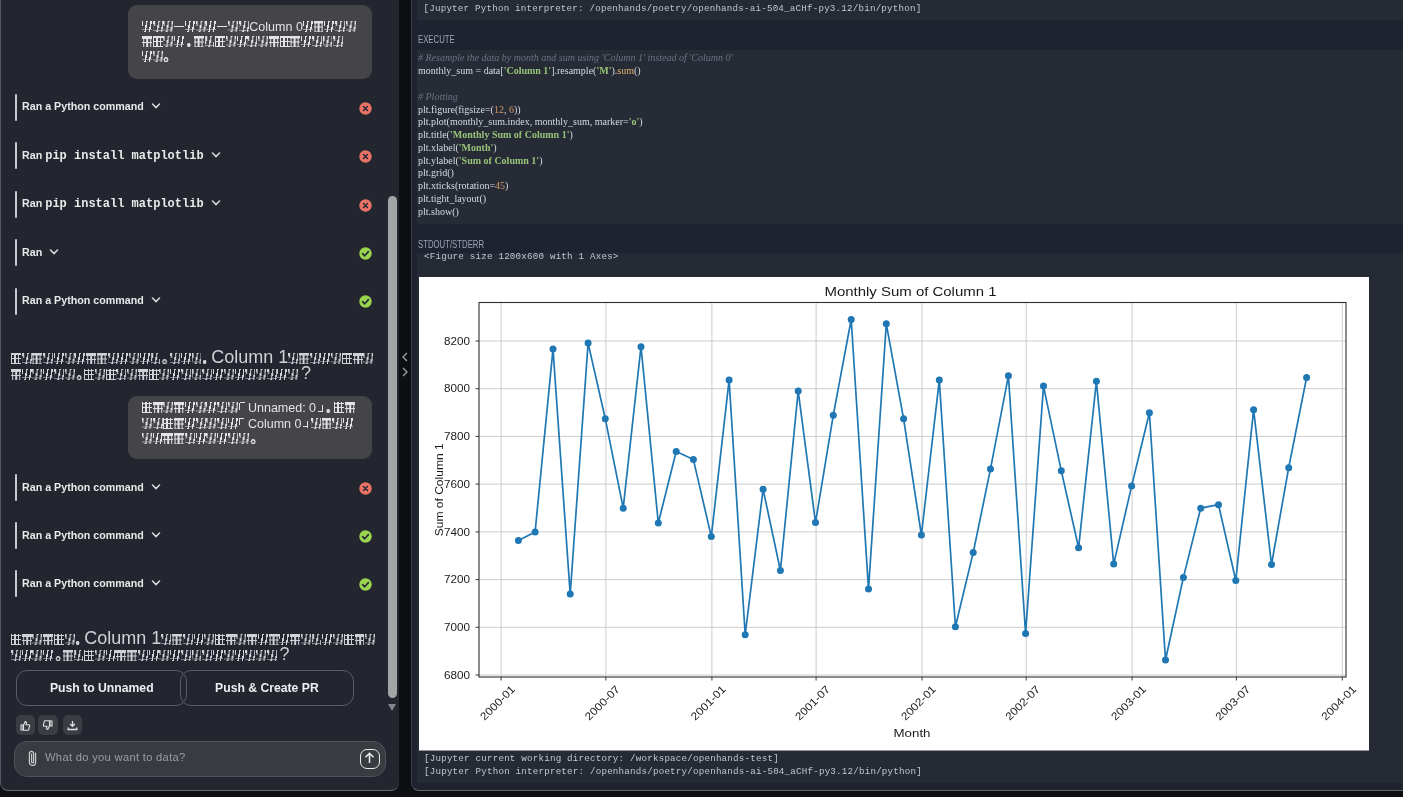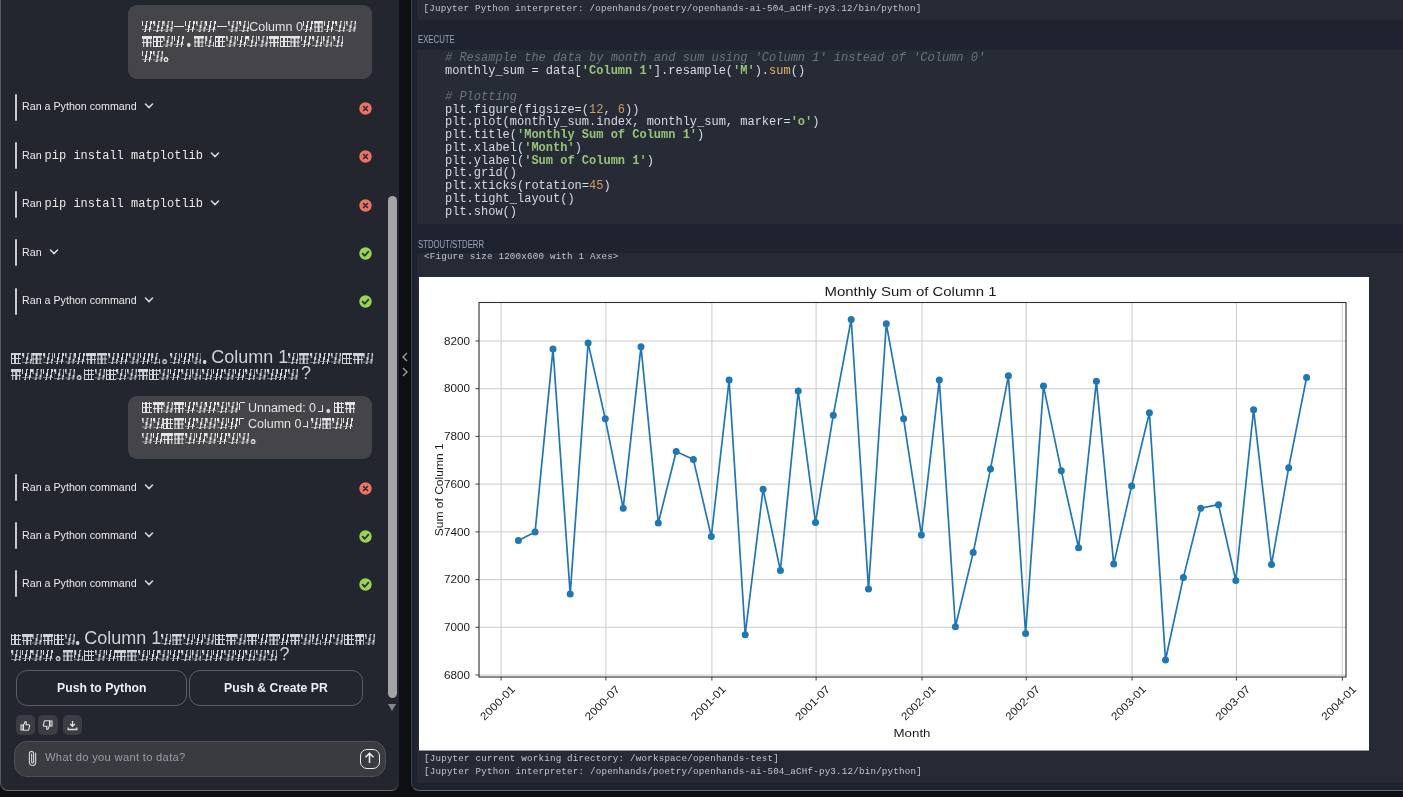--- a/index.html
+++ b/index.html
@@ -14,38 +14,38 @@
 .jt b:nth-of-type(3n){background-position:0.6px 0,0 0.5px}
 .jt .d{background:linear-gradient(to bottom,transparent 0 4.6px,var(--tc) 4.6px 6.1px,transparent 6.1px)}
 .jt .p{width:8px;background:radial-gradient(circle at 2.6px 9px,var(--tc) 0 1.7px,transparent 2.1px)}
 .jt .o{width:8px;background:radial-gradient(circle at 3px 8.6px,transparent 0 0.9px,var(--tc) 1.3px 2.3px,transparent 2.7px)}
 .jt .q{width:8.5px;background:linear-gradient(var(--tc) 0 0) no-repeat 1.5px 1.5px / 5px 1.4px,linear-gradient(var(--tc) 0 0) no-repeat 1.5px 1.5px / 1.4px 7px}
 .jt .Q{width:8.5px;background:linear-gradient(var(--tc) 0 0) no-repeat 2px 8.6px / 5px 1.4px,linear-gradient(var(--tc) 0 0) no-repeat 5.6px 3px / 1.4px 7px}
 .jt .qm{margin-left:2px}
 .bub{position:absolute;left:128px;width:243.5px;background:#454549;border-radius:9px;color:#e2e3e5;--tc:#e2e3e5;--tca:rgba(226,227,229,.55);font-size:12.5px;white-space:nowrap;overflow:hidden}
 .msg{position:absolute;left:11px;color:#ced1d6;--tc:#ced1d6;--tca:rgba(206,209,214,.55);font-size:18px;line-height:16.5px;white-space:nowrap}
 .bar{position:absolute;left:15px;width:1.6px;height:27px;background:#c7cacf;border-radius:1px}
-.rtxt{position:absolute;left:22px;height:16px;color:#e9e9ea;font-size:10.7px;font-weight:normal;white-space:nowrap}
+.rtxt{position:absolute;left:22px;height:16px;color:#e9e9ea;font-size:10.7px;font-weight:bold;white-space:nowrap}
 .rm{font-family:"Liberation Mono",monospace;font-size:12px}
 .chev{margin-left:7px;vertical-align:1px}
 .ric{position:absolute;left:359px}
 .btn{position:absolute;top:670px;height:36px;border:1px solid #5a5d66;border-radius:11px;color:#edeff2;font-size:12.2px;font-weight:bold;text-align:center;line-height:34px}
 .ibtn{position:absolute;top:715px;width:19.5px;height:20px;background:#3b3d43;border-radius:5px}
 .ibtn svg{position:absolute;left:4.2px;top:4.5px}
 .input{position:absolute;left:14px;top:740.5px;width:372px;height:36px;background:#393b40;border:1px solid #50525a;border-radius:13px}
 .ph{position:absolute;left:45px;top:751px;font-size:11.2px;letter-spacing:0.3px;color:#9a9da4}
 .send{position:absolute;left:359.5px;top:749px;width:20.5px;height:19.5px;border:1.6px solid #e9eaec;border-radius:7px}
 .sbar{position:absolute;left:388px;top:196px;width:9px;height:502px;background:#a2a4a6;border-radius:4.5px}
 .sarr{position:absolute;left:388.2px;top:703.5px;width:0;height:0;border-left:4.5px solid transparent;border-right:4.5px solid transparent;border-top:7px solid #83868c}
 
 .blk{position:absolute;left:416.5px;width:986.5px;background:#262a34}
 .mono{font-family:"Liberation Mono",monospace;color:#c0c6d1;font-size:9.2px;letter-spacing:0.21px;line-height:12.78px;white-space:pre}
 .lab{position:absolute;left:417.5px;color:#9aa5b9;font-size:10.8px;transform:scaleX(0.72);transform-origin:left top}
 .codeblk{position:absolute;left:416.5px;top:49.5px;width:986.5px;height:174px;background:#262b36}
-.code{position:absolute;left:445px;top:52.4px;font-family:Liberation Mono, monospace;font-size:12px;line-height:12.78px;color:#d6dae2;white-space:pre}
+.code{position:absolute;left:418px;top:52.4px;font-family:Liberation Serif, serif;font-size:10px;line-height:12.78px;color:#d6dae2;white-space:pre}
 .sc{color:#6a7280;font-style:italic}
 .sg{color:#98c379;font-weight:bold}
 .sg2{color:#e2b36e}
 .so{color:#d19a66}
 .chart{position:absolute;left:418.5px;top:277px}
 </style></head><body>
 <div class="lpanel"></div>
 <div class="rpanel"></div>
 
 <div class="bub jt" style="top:4.5px;height:74.5px;padding:15px 14px 0 14px;line-height:15.4px"><b class="a"></b><b class="a"></b><b class="a"></b><b class="d"></b><b class="a"></b><b class="a"></b><b class="a"></b><b class="d"></b><b class="a"></b><b class="a"></b><i>Column 0</i><b class="a"></b><b class="k"></b><b class="a"></b><b class="a"></b><b class="a"></b><br><b class="k"></b><b class="k"></b><b class="a"></b><b class="a"></b><b class="p"></b><b class="k"></b><b class="a"></b><b class="k"></b><b class="a"></b><b class="a"></b><b class="a"></b><b class="a"></b><b class="k"></b><b class="k"></b><b class="k"></b><b class="a"></b><b class="a"></b><b class="a"></b><b class="a"></b><br><b class="a"></b><b class="a"></b><b class="o"></b></div>
@@ -125,22 +125,22 @@
         <path d="M1.5 1 L5 4.5 L8.5 1" fill="none" stroke="#d6d7d9" stroke-width="1.6" stroke-linecap="round"></path>
       </svg></div>
     <svg class="ric" style="top:577.9px" width="13" height="13" viewBox="0 0 13 13">
       <circle cx="6.5" cy="6.5" r="6.2" fill="#99d54e"></circle>
       <path d="M3.6 6.7 L5.7 8.8 L9.4 4.6" stroke="#26313a" fill="none" stroke-width="1.7" stroke-linecap="round" stroke-linejoin="round"></path>
     </svg>
   </div>
 <div class="msg jt" style="top:348.5px"><b class="k"></b><b class="a"></b><b class="k"></b><b class="a"></b><b class="a"></b><b class="a"></b><b class="a"></b><b class="k"></b><b class="k"></b><b class="a"></b><b class="a"></b><b class="a"></b><b class="a"></b><b class="a"></b><b class="o"></b><b class="a"></b><b class="a"></b><b class="a"></b><b class="p"></b><i>Column 1</i><b class="a"></b><b class="k"></b><b class="a"></b><b class="a"></b><b class="a"></b><b class="k"></b><b class="k"></b><b class="a"></b><br><b class="k"></b><b class="a"></b><b class="a"></b><b class="a"></b><b class="a"></b><b class="a"></b><b class="o"></b><b class="k"></b><b class="a"></b><b class="k"></b><b class="a"></b><b class="a"></b><b class="k"></b><b class="k"></b><b class="a"></b><b class="a"></b><b class="a"></b><b class="a"></b><b class="a"></b><b class="a"></b><b class="a"></b><b class="a"></b><b class="a"></b><b class="a"></b><b class="a"></b><b class="a"></b><b class="a"></b><i class="qm">?</i></div>
 <div class="bub jt" style="top:395.5px;height:63.3px;padding:5.5px 14px 0 14px;line-height:15.6px"><b class="k"></b><b class="k"></b><b class="a"></b><b class="k"></b><b class="a"></b><b class="a"></b><b class="a"></b><b class="a"></b><b class="a"></b><b class="q"></b><i>Unnamed: 0</i><b class="Q"></b><b class="p"></b><b class="k"></b><b class="k"></b><br><b class="a"></b><b class="a"></b><b class="k"></b><b class="k"></b><b class="a"></b><b class="a"></b><b class="a"></b><b class="a"></b><b class="a"></b><b class="q"></b><i>Column 0</i><b class="Q"></b><b class="a"></b><b class="k"></b><b class="a"></b><b class="a"></b><br><b class="a"></b><b class="a"></b><b class="k"></b><b class="k"></b><b class="a"></b><b class="a"></b><b class="a"></b><b class="a"></b><b class="a"></b><b class="a"></b><b class="o"></b></div>
 <div class="msg jt" style="top:629.5px"><b class="k"></b><b class="k"></b><b class="a"></b><b class="k"></b><b class="k"></b><b class="a"></b><b class="p"></b><i>Column 1</i><b class="a"></b><b class="k"></b><b class="a"></b><b class="a"></b><b class="a"></b><b class="k"></b><b class="k"></b><b class="a"></b><b class="k"></b><b class="a"></b><b class="k"></b><b class="a"></b><b class="k"></b><b class="a"></b><b class="a"></b><b class="a"></b><b class="a"></b><b class="k"></b><b class="k"></b><b class="a"></b><br><b class="a"></b><b class="a"></b><b class="a"></b><b class="a"></b><b class="o"></b><b class="k"></b><b class="a"></b><b class="k"></b><b class="a"></b><b class="a"></b><b class="k"></b><b class="k"></b><b class="a"></b><b class="a"></b><b class="a"></b><b class="a"></b><b class="a"></b><b class="a"></b><b class="a"></b><b class="a"></b><b class="a"></b><b class="a"></b><b class="a"></b><b class="a"></b><b class="a"></b><i class="qm">?</i></div>
-<div class="btn" style="left:16.3px;width:171px">Push to Python</div>
-<div class="btn" style="left:189px;width:173.8px">Push &amp; Create PR</div>
+<div class="btn" style="left:16.3px;width:171px">Push to Unnamed</div>
+<div class="btn" style="left:180px;width:173.8px">Push &amp; Create PR</div>
 <div class="ibtn" style="left:15.5px">
     <svg width="11" height="11" viewBox="0 0 11 11">
       <path d="M1 5 h2 v5 h-2 z M3.5 5.2 L5.2 1.6 q1.5 0.2 1.2 1.6 l-0.4 1.6 h2.8 q1 0.1 0.8 1.2 l-0.8 3.4 q-0.2 0.8 -1 0.8 h-4.3 z" fill="none" stroke="#dfe1e4" stroke-width="1.1"></path>
     </svg>
   </div>
 <div class="ibtn" style="left:38px">
     <svg width="11" height="11" viewBox="0 0 11 11" style="transform:rotate(180deg)">
       <path d="M1 5 h2 v5 h-2 z M3.5 5.2 L5.2 1.6 q1.5 0.2 1.2 1.6 l-0.4 1.6 h2.8 q1 0.1 0.8 1.2 l-0.8 3.4 q-0.2 0.8 -1 0.8 h-4.3 z" fill="none" stroke="#dfe1e4" stroke-width="1.1"></path>
     </svg>
   </div>

